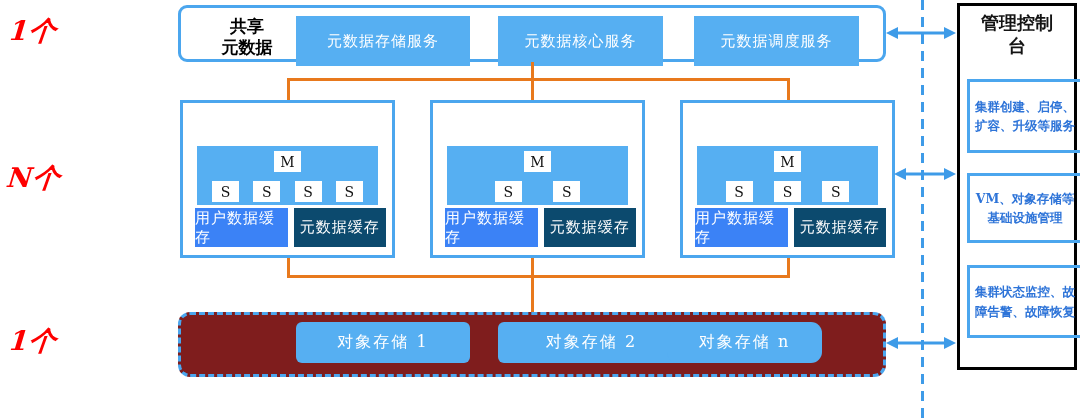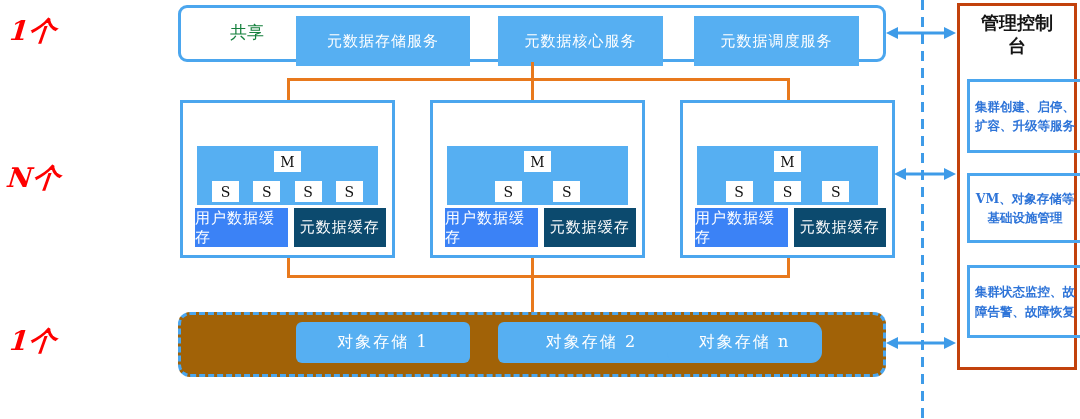--- a/index.html
+++ b/index.html
@@ -13,22 +13,22 @@
   .count-label{
     color:#fe0000;font-family:"DejaVu Serif","Liberation Serif",serif;
     font-weight:bold;font-style:italic;font-size:27px;transform:skewX(-6deg);
     white-space:nowrap;
   }
 
   
   .top-panel{left:178px;top:5px;width:708px;height:57px;
     border:3px solid #4ba6ee;border-radius:9px;background:#fff;}
   .shared-title{left:18px;top:8px;width:96px;text-align:center;
-    color:#15803d;font-weight:normal;font-size:17px;line-height:1.22;
-    font-family:"DejaVu Serif","Liberation Serif",serif;margin-top:6px;}
+    color:#000000;font-weight:bold;font-size:17px;line-height:1.22;
+    font-family:"DejaVu Serif","Liberation Serif",serif;}
   .svc-box{top:8px;height:50px;background:#56aff2;color:#fff;
     display:flex;align-items:center;justify-content:center;
     font-size:15px;letter-spacing:1px;
     font-family:"DejaVu Serif","Liberation Serif",serif;}
 
   
   .conn{background:#e8791d;}
 
   
   .cluster{top:100px;width:215px;height:158px;border:3px solid #4ba6ee;background:#fff;}
@@ -40,27 +40,27 @@
   .s-row{display:flex;justify-content:space-around;margin-top:9px;padding:0 8px;}
   .cache-row{position:absolute;left:9px;bottom:5px;width:197px;display:flex;justify-content:space-between;}
   .cache-box{height:39px;border:3px solid #ffffff;color:#fff;
     display:flex;align-items:center;justify-content:center;font-size:15px;
     font-family:"DejaVu Serif","Liberation Serif",serif;letter-spacing:1px;}
   .cache-user{background:#3b82f6;width:100px;}
   .cache-meta{background:#0c4a6e;width:100px;}
 
   
   .storage-panel{left:178px;top:312px;width:708px;height:65px;
-    border:3px dashed #4ba6ee;border-radius:12px;background:#a16207;}
+    border:3px dashed #4ba6ee;border-radius:12px;background:#7f1d1d;}
   .store-box{top:7px;height:41px;background:#56aff2;color:#fff;border-radius:6px;
     display:flex;align-items:center;justify-content:center;font-size:16px;
     letter-spacing:2px;font-family:"DejaVu Serif","Liberation Serif",serif;}
 
   
-  .console{left:957px;top:3px;width:120px;height:367px;border:3px solid #c2410c;background:#fff;}
+  .console{left:957px;top:3px;width:120px;height:367px;border:3px solid #000000;background:#fff;}
   .console-title{margin:5px auto 0;width:80px;text-align:center;color:#141414;
     font-weight:bold;font-size:18px;line-height:1.3;
     font-family:"DejaVu Serif","Liberation Serif",serif;}
   .func-box{position:absolute;left:7px;width:106px;border:3px solid #4ba6ee;
     color:#2e74d8;font-weight:bold;font-size:12.5px;line-height:1.55;
     display:flex;align-items:center;justify-content:center;text-align:center;
     padding:2px;font-family:"DejaVu Serif","Liberation Serif",serif;}
 
   
   .v-dash{left:921px;top:0;width:3px;height:419px;
@@ -71,20 +71,21 @@
 
 <div id="canvas">
 
   <div class="abs count-label" style="left:10px;top:13px;">1个</div>
   <div class="abs count-label" style="left:8px;top:160px;">N个</div>
   <div class="abs count-label" style="left:10px;top:323px;">1个</div>
 
   <div class="abs top-panel">
     <div class="abs shared-title">
       <div>共享</div>
+      <div>元数据</div>
     </div>
     <div class="abs svc-box" style="left:115px;width:174px;">元数据存储服务</div>
     <div class="abs svc-box" style="left:317px;width:165px;">元数据核心服务</div>
     <div class="abs svc-box" style="left:505px;width:165px;margin-left:8px;">元数据调度服务</div>
   </div>
 
   <div class="abs conn" style="left:531px;top:62px;width:3px;height:41px;"></div>
   <div class="abs conn" style="left:287px;top:78px;width:503px;height:3px;"></div>
   <div class="abs conn" style="left:287px;top:78px;width:3px;height:25px;"></div>
   <div class="abs conn" style="left:787px;top:78px;width:3px;height:25px;"></div>

